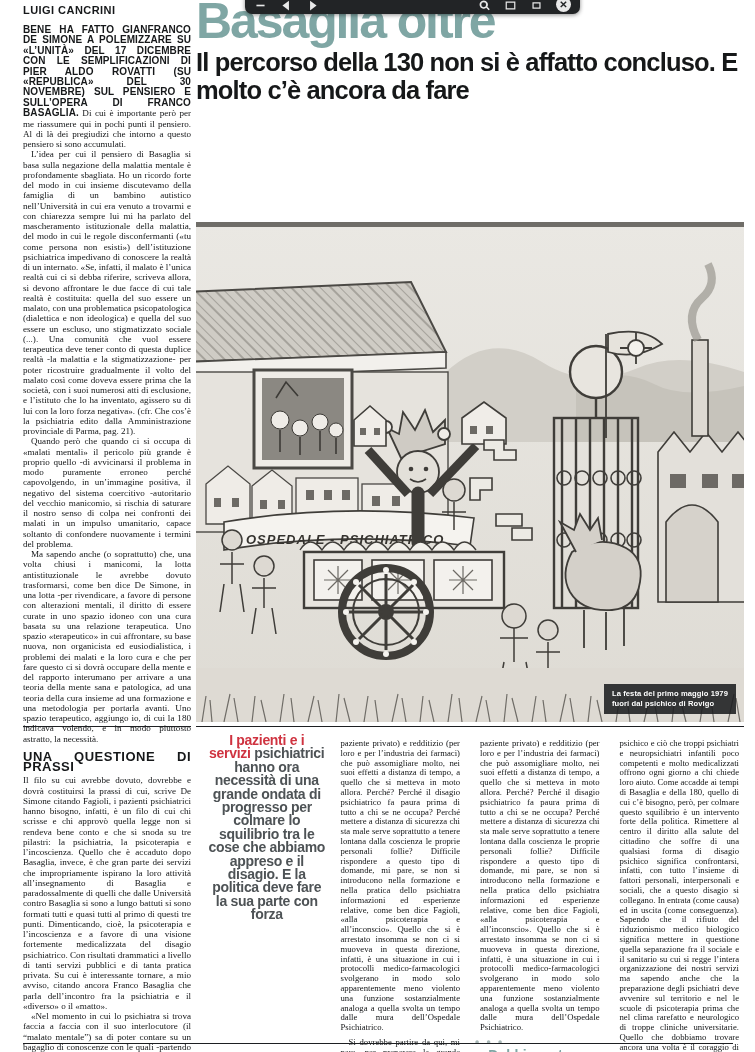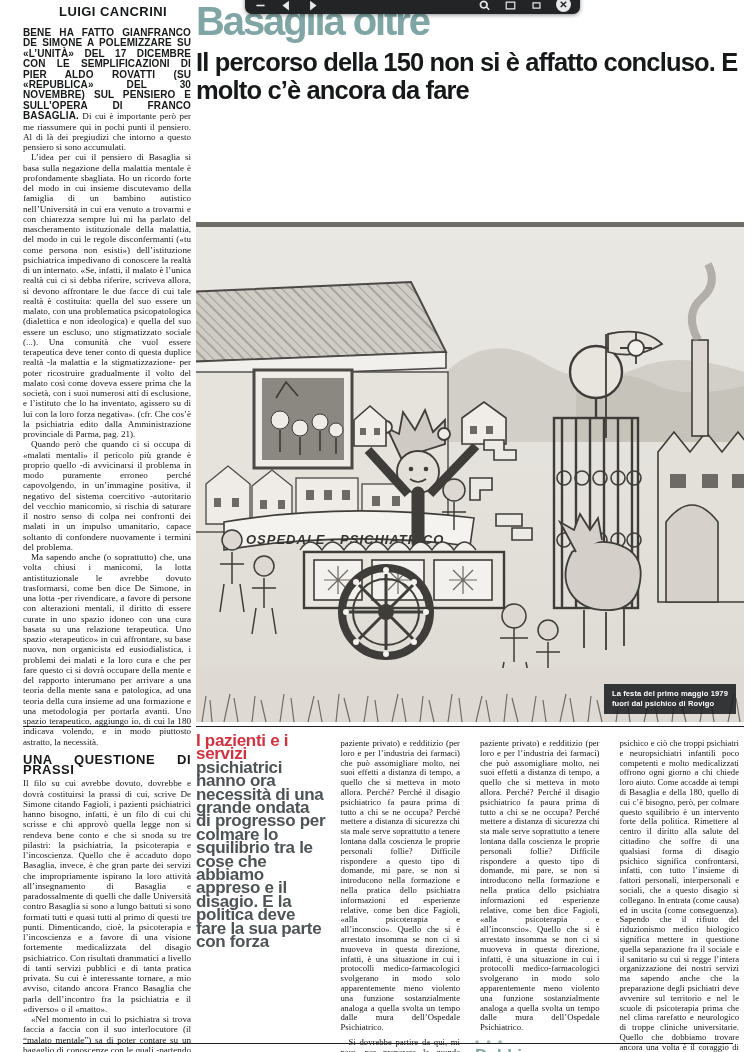--- a/index.html
+++ b/index.html
@@ -27,22 +27,22 @@
     font-family:"Liberation Sans",sans-serif;font-weight:bold;
   }
   
   #page{position:absolute;inset:0;}
   
   #left-col{
     position:absolute;left:23px;top:4px;width:168px;height:1040px;
   }
   .byline{
     font-family:"Liberation Sans",sans-serif;font-weight:bold;
-    font-size:13px;letter-spacing:.45px;color:#16181a;
-    text-transform:uppercase;margin-bottom:9px;margin-left:36px;
+    font-size:11px;letter-spacing:.45px;color:#16181a;
+    text-transform:uppercase;margin-bottom:9px;
   }
   .rail-text{
     font-size:9.1px;line-height:10.25px;color:#131517;
     text-align:justify;text-justify:inter-word;
     hyphens:auto;-webkit-hyphens:auto;
   }
   .rail-text p{margin:0;text-indent:8px;}
   .rail-text p.noind{text-indent:0;}
   .lead-caps{
     font-family:"Liberation Sans",sans-serif;font-weight:bold;
@@ -51,21 +51,21 @@
   }
   .sect-head{
     font-family:"Liberation Sans",sans-serif;font-weight:bold;
     font-size:13px;letter-spacing:.5px;color:#16181a;
     text-transform:uppercase;margin:8px 0 3px 0;
   }
   
   #head-wrap{position:absolute;left:196px;top:2px;width:548px;}
   .kicker{
     font-family:"Liberation Sans",sans-serif;font-weight:bold;
-    font-size:40px;line-height:38px;letter-spacing:-2.1px;
+    font-size:50px;line-height:38px;letter-spacing:-2.1px;
     color:#7fa6a4;margin:0;
   }
   .mainhead{
     font-family:"Liberation Sans",sans-serif;font-weight:bold;
     font-size:50px;line-height:47px;letter-spacing:-2.4px;
     color:#161819;margin:4px 0 0 0;
   }
   .subhead{
     font-family:"Liberation Sans",sans-serif;font-weight:bold;
     font-size:25.5px;line-height:27.5px;letter-spacing:-.85px;
@@ -91,22 +91,22 @@
   }
   .lcol{width:176px;}
   .body-text{
     font-size:8.7px;line-height:9.8px;color:#131517;
     text-align:justify;hyphens:auto;-webkit-hyphens:auto;
   }
   .body-text p{margin:5px;text-indent:8px;}
   .body-text p.noind{text-indent:0;}
   .pull{
     font-family:"Liberation Sans",sans-serif;font-weight:bold;
-    font-size:17px;line-height:13.4px;letter-spacing:-.3px;
-    color:#4e5356;margin:0 0 9px 0;
+    font-size:14px;line-height:13.4px;letter-spacing:-.3px;
+    color:#4e5356;margin:0 0 9px 12px;text-align:center;
   }
   .pull .accent-red{color:#cf3340;}
   .pull.teal{color:#7fa6a4;}
   .dots{
     font-family:"Liberation Sans",sans-serif;font-weight:bold;
     color:#a8b8b7;font-size:12px;letter-spacing:2px;
     line-height:8px;margin:0 0 3px 0;
   }
   #bottom-rule{
     position:absolute;left:23px;top:1043px;width:710px;
@@ -173,21 +173,21 @@
       <p>Ma sapendo anche (o soprattutto) che, una volta chiusi i manicomi, la lotta antistituzionale le avrebbe dovuto trasformarsi, come ben dice De Simone, in una lotta -per rivendicare, a favore di persone con alterazioni mentali, il diritto di essere curate in uno spazio idoneo con una cura basata su una relazione terapeutica. Uno spazio «terapeutico» in cui affrontare, su base nuova, non organicista ed eusiodialistica, i problemi dei malati e la loro cura e che per fare questo ci si dovrà occupare della mente e del rapporto interumano per arrivare a una teoria della mente sana e patologica, ad una teoria della cura insieme ad una formazione e una metodologia per portarla avanti. Uno spazio terapeutico, aggiungo io, di cui la 180 indicava volendo, e in modo piuttosto astratto, la necessità.</p>
       <div class="sect-head">UNA QUESTIONE DI PRASSI</div>
       <p class="noind">Il filo su cui avrebbe dovuto, dovrebbe e dovrà costituirsi la prassi di cui, scrive De Simone citando Fagioli, i pazienti psichiatrici hanno bisogno, infatti, è un filo di cui chi scrisse e chi approvò quella legge non si rendeva bene conto e che si snoda su tre pilastri: la psichiatria, la psicoterapia e l’incoscienza. Quello che è accaduto dopo Basaglia, invece, è che gran parte dei servizi che impropriamente ispirano la loro attività all’insegnamento di Basaglia e paradossalmente di quelli che dalle Università contro Basaglia si sono a lungo battuti si sono formati tutti e quasi tutti al primo di questi tre punti. Dimenticando, cioè, la psicoterapia e l’incoscienza e a favore di una visione fortemente medicalizzata del disagio psichiatrico. Con risultati drammatici a livello di tanti servizi pubblici e di tanta pratica privata. Su cui è interessante tornare, a mio avviso, citando ancora Franco Basaglia che parla dell’incontro fra la psichiatria e il «diverso» o il «matto».</p>
       <p>«Nel momento in cui lo psichiatra si trova faccia a faccia con il suo interlocutore (il “malato mentale”) sa di poter contare su un bagaglio di conoscenze con le quali -partendo dai sintomi- sarà in grado di ricostruire il fantasma di una malattia, avendo, tuttavia, la netta percezione che -non appena ne avrà formulata la diagnosi- l’uomo sfuggirà ai suoi occhi perché definitivamente codificato in un ruolo che ne sancisce soprattutto un nuovo status sociale» (Cfr op. cit., pag 16). Quella in cui si entra è, infatti, una sorta di passività che lo «scienziato» viene ad assumere di fronte alla difficoltà ogni volta diversa della persona che sta male: ad una scelta avviandosi pericolosissima se il compito cui lui si sente chiamato è quello di distinguere (dimenticando la lezione di Freud sulla psicopatologia della vita quotidiana e sulla differenza solo quantitativa fra il sano e il malato) persone normali o anormali. Si basava proprio sulla diagnosi, infatti, la decisione di internare il paziente così come si basa sulla diagnosi, ancora oggi, una modalità molto più sottile di evitare l’incontro con l’essere umano in difficoltà.</p>
 
     </div>
   </div>
 
   <div id="head-wrap">
     <div class="kicker">Basaglia oltre</div>
-    <div class="subhead">Il percorso della 150 non si è affatto concluso. E molto c’è ancora da fare</div>
+    <div class="subhead">Il percorso della 130 non si è affatto concluso. E molto c’è ancora da fare</div>
   </div>
 
   <div id="figure">
     <svg viewBox="0 0 548 500" preserveAspectRatio="xMidYMid slice">
       <defs>
         <pattern id="hatch" width="14" height="14" patternUnits="userSpaceOnUse" patternTransform="rotate(45)">
           <rect width="14" height="14" fill="#cfccc5"></rect>
           <path d="M0 0h14M0 7h14" stroke="#7d7a74" stroke-width="1.1"></path>
         </pattern>
         <linearGradient id="sky" x1="0" y1="0" x2="0" y2="1">

